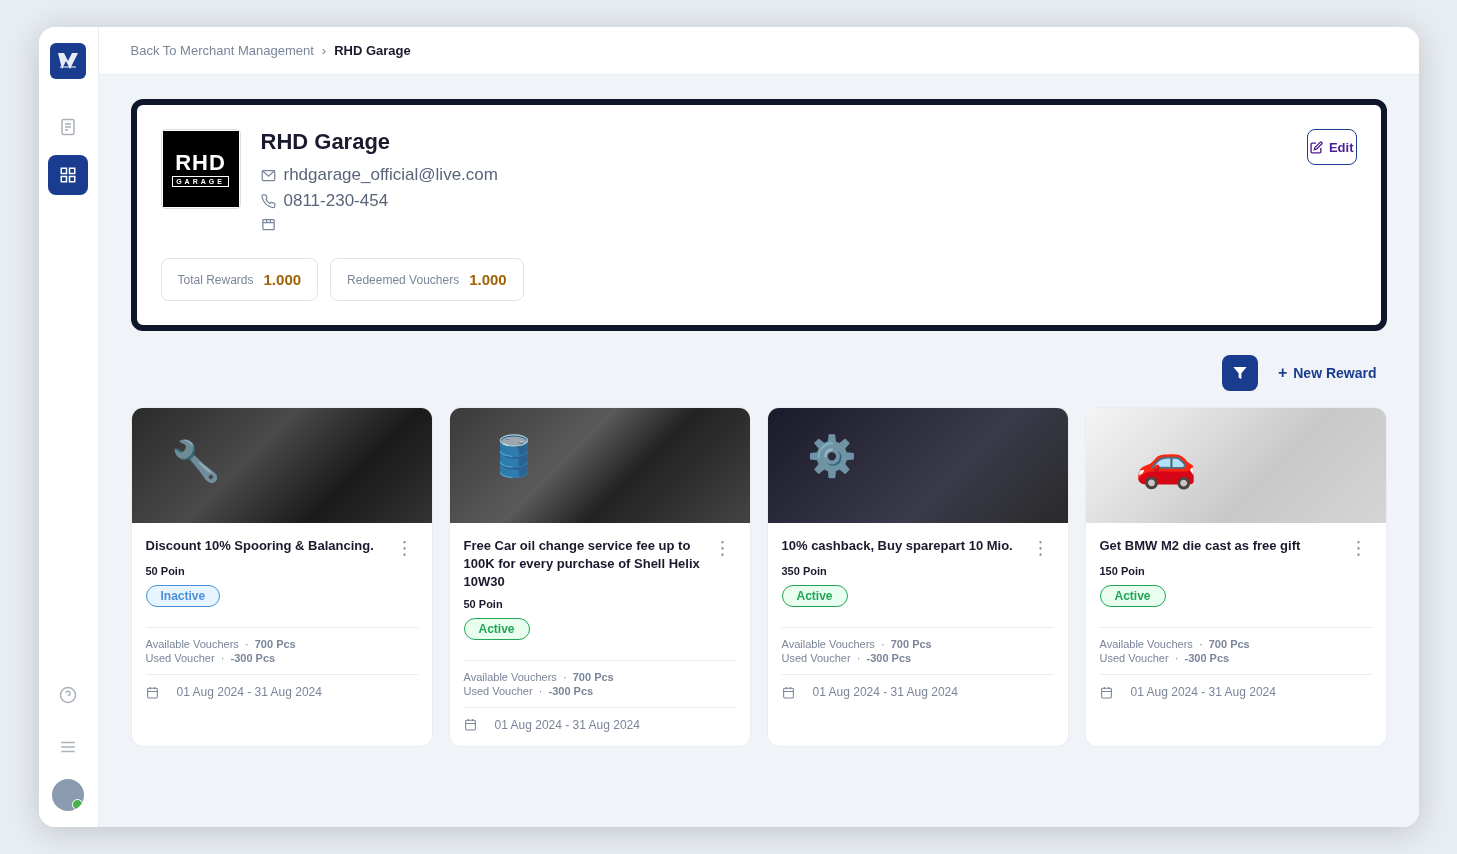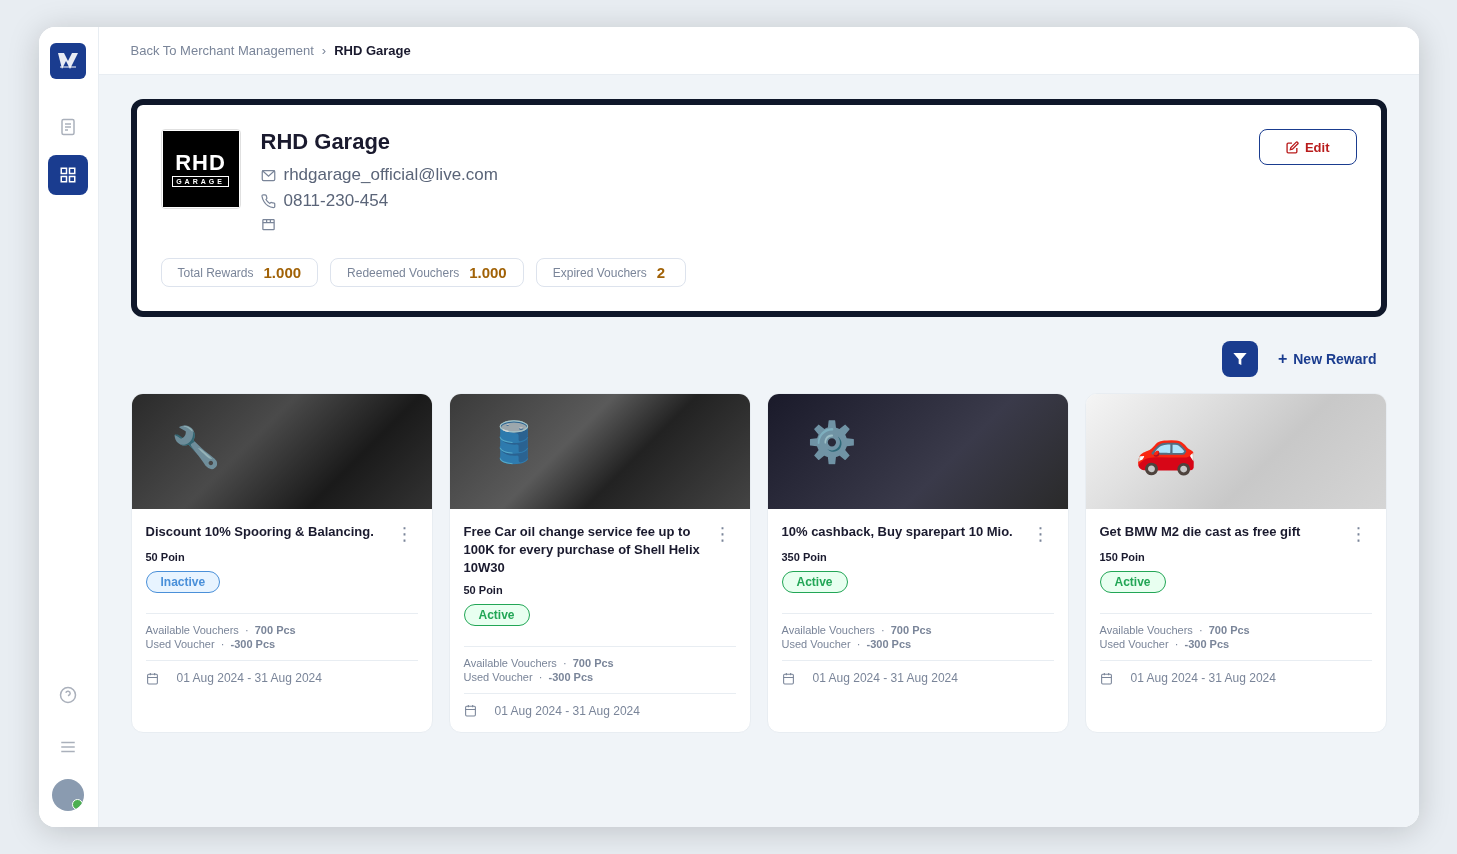--- a/index.html
+++ b/index.html
@@ -178,43 +178,43 @@
       gap: 8px;
       color: #5a6478;
       font-size: 17px;
       margin-bottom: 6px;
     }
     .merchant-detail svg { width: 15px; height: 15px; flex-shrink: 0; }
     .edit-btn {
       display: flex;
       align-items: center;
       gap: 6px;
-      padding: 8px 26px;
+      padding: 8px 2px;
       border: 1.5px solid #1a3c8f;
       border-radius: 8px;
       background: #fff;
-      color: #b91c1c;
+      color: #4c1d95;
       font-size: 13px;
       font-weight: 600;
       cursor: pointer;
       white-space: nowrap;
       height: 36px;
     }
     
     .stats-row {
       display: flex;
       gap: 12px;
     }
     .stat-box {
       display: flex;
       align-items: center;
       gap: 10px;
       border: 1px solid #dde3ed;
       border-radius: 8px;
-      padding: 5px 16px;
+      padding: 12px 16px;
       min-width: 150px;
     }
     .stat-label {
       font-size: 12px;
       color: #7a8599;
       white-space: nowrap;
     }
     .stat-value {
       font-size: 15px;
       font-weight: 700;
@@ -485,24 +485,20 @@
 
         <div class="stats-row">
           <div class="stat-box">
             <span class="stat-label">Total Rewards</span>
             <span class="stat-value">1.000</span>
           </div>
           <div class="stat-box">
             <span class="stat-label">Redeemed Vouchers</span>
             <span class="stat-value">1.000</span>
           </div>
-          <div class="stat-box">
-            <span class="stat-label">Expired Vouchers</span>
-            <span class="stat-value">2</span>
-          </div>
         </div>
       </div>
 
       <div class="rewards-toolbar">
         <div class="filter-btn">
           <svg width="16" height="16" viewBox="0 0 24 24" fill="white">
             <polygon points="22 3 2 3 10 12.46 10 19 14 21 14 12.46 22 3"></polygon>
           </svg>
         </div>
         <div class="new-reward-btn">

